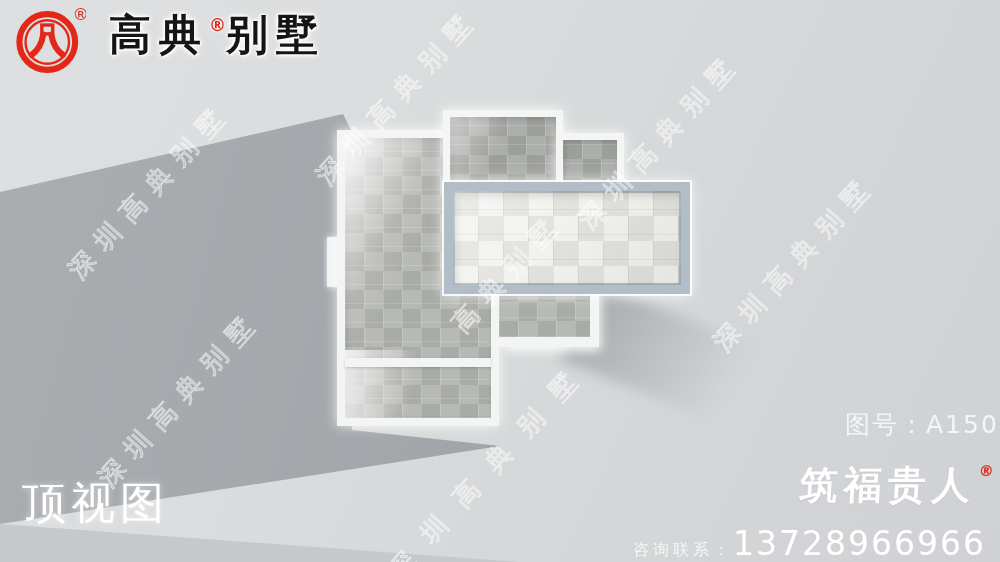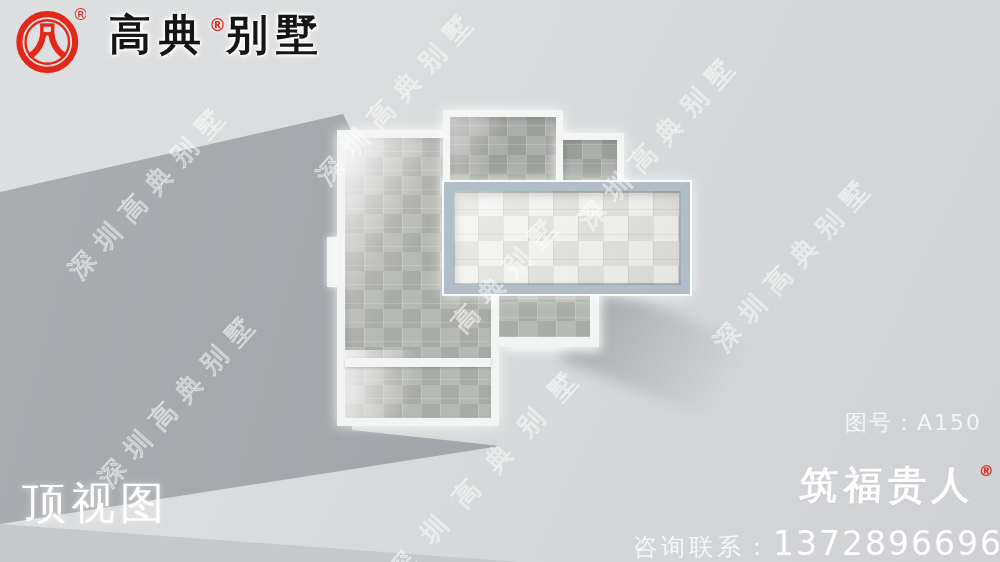--- a/index.html
+++ b/index.html
@@ -111,29 +111,29 @@
     margin-left:23px;margin-top:4px;font-size:42px;font-weight:bold;color:#151515;
     letter-spacing:8px;line-height:1.2;
     text-shadow:0 0 3px #fff,0 0 5px #fff,1px 1px 2px #fff,-1px -1px 2px #fff,0 0 8px #fff;
   }
   .brand-reg{font-size:17px;color:#e32819;position:relative;top:-18px;letter-spacing:0;
     text-shadow:0 0 3px #fff,0 0 5px #fff;}
   .view-label{
     left:22px;top:474px;z-index:30;font-size:44px;color:#fff;letter-spacing:5px;
     text-shadow:0 0 6px rgba(255,255,255,.55);font-weight:500;
   }
-  .drawing-no{left:845px;top:408px;z-index:30;font-size:22px;color:#f4f5f6;letter-spacing:2px;}
+  .drawing-no{left:845px;top:408px;z-index:30;font-size:25px;color:#f4f5f6;letter-spacing:2px;}
   .brand2{left:800px;top:460px;z-index:30;font-size:38px;font-weight:800;color:#fefefe;
     letter-spacing:6px;transform:skewX(-3deg);text-shadow:0 1px 2px rgba(0,0,0,.06);}
   .brand2-reg{font-size:15px;color:#e32819;position:relative;top:-22px;left:2px;letter-spacing:0;font-weight:bold;}
   .footer-center{left:205px;top:560px;z-index:30;font-size:12px;color:rgba(255,255,255,.85);
     letter-spacing:3px;white-space:nowrap;}
   .footer-center .gap{display:inline-block;width:14px;}
   .footer-contact{left:633px;top:524px;z-index:30;white-space:nowrap;}
-  .contact-label{font-size:24px;color:rgba(255,255,255,.78);letter-spacing:4px;}
+  .contact-label{font-size:16px;color:rgba(255,255,255,.78);letter-spacing:4px;}
   .contact-phone{font-size:33px;color:#ffffff;letter-spacing:2px;}
 </style>
 </head>
 <body>
 
 <div class="stage">
 
   <div class="abs shadow-main"></div>
   <div class="abs light-band"></div>
   <div class="abs soft-shadow-right"></div>

